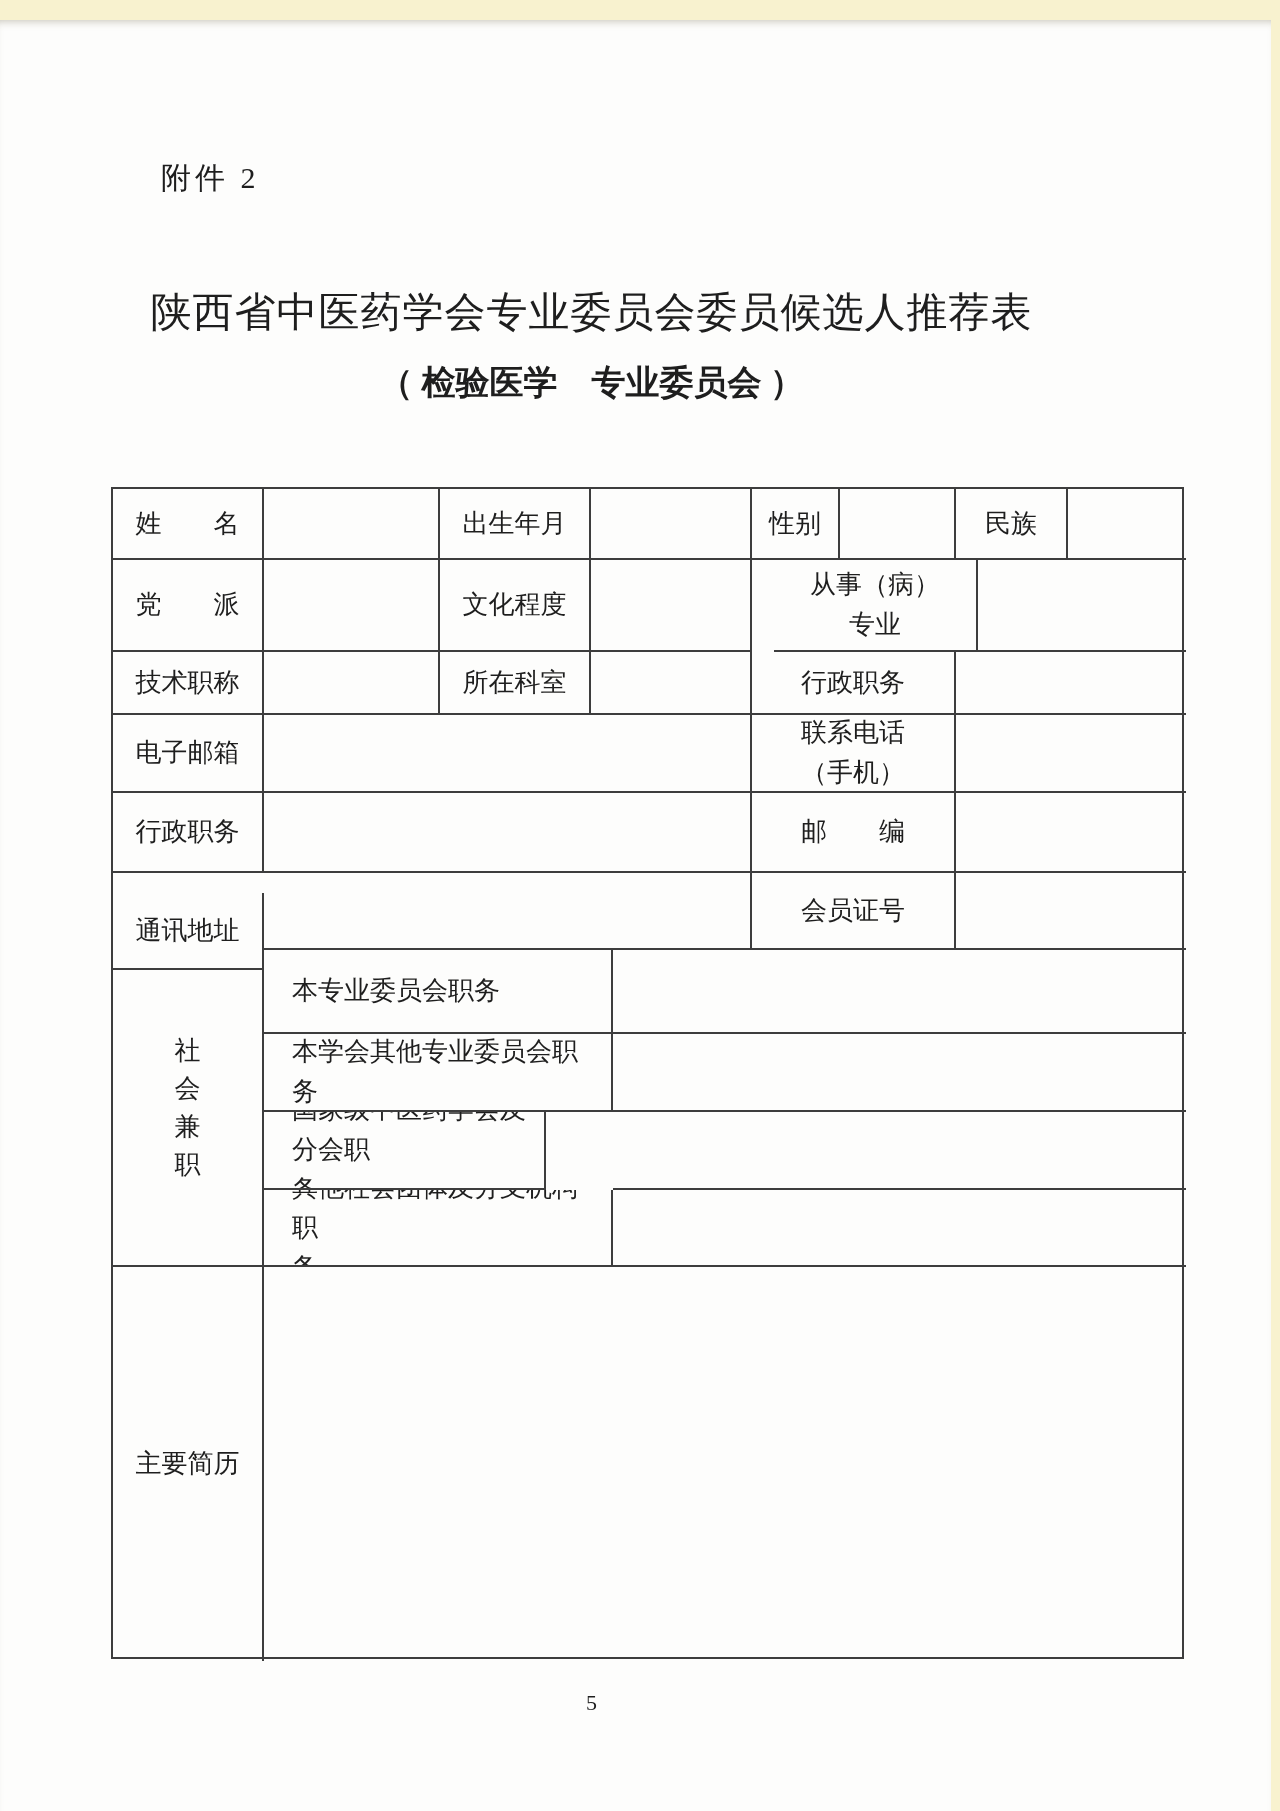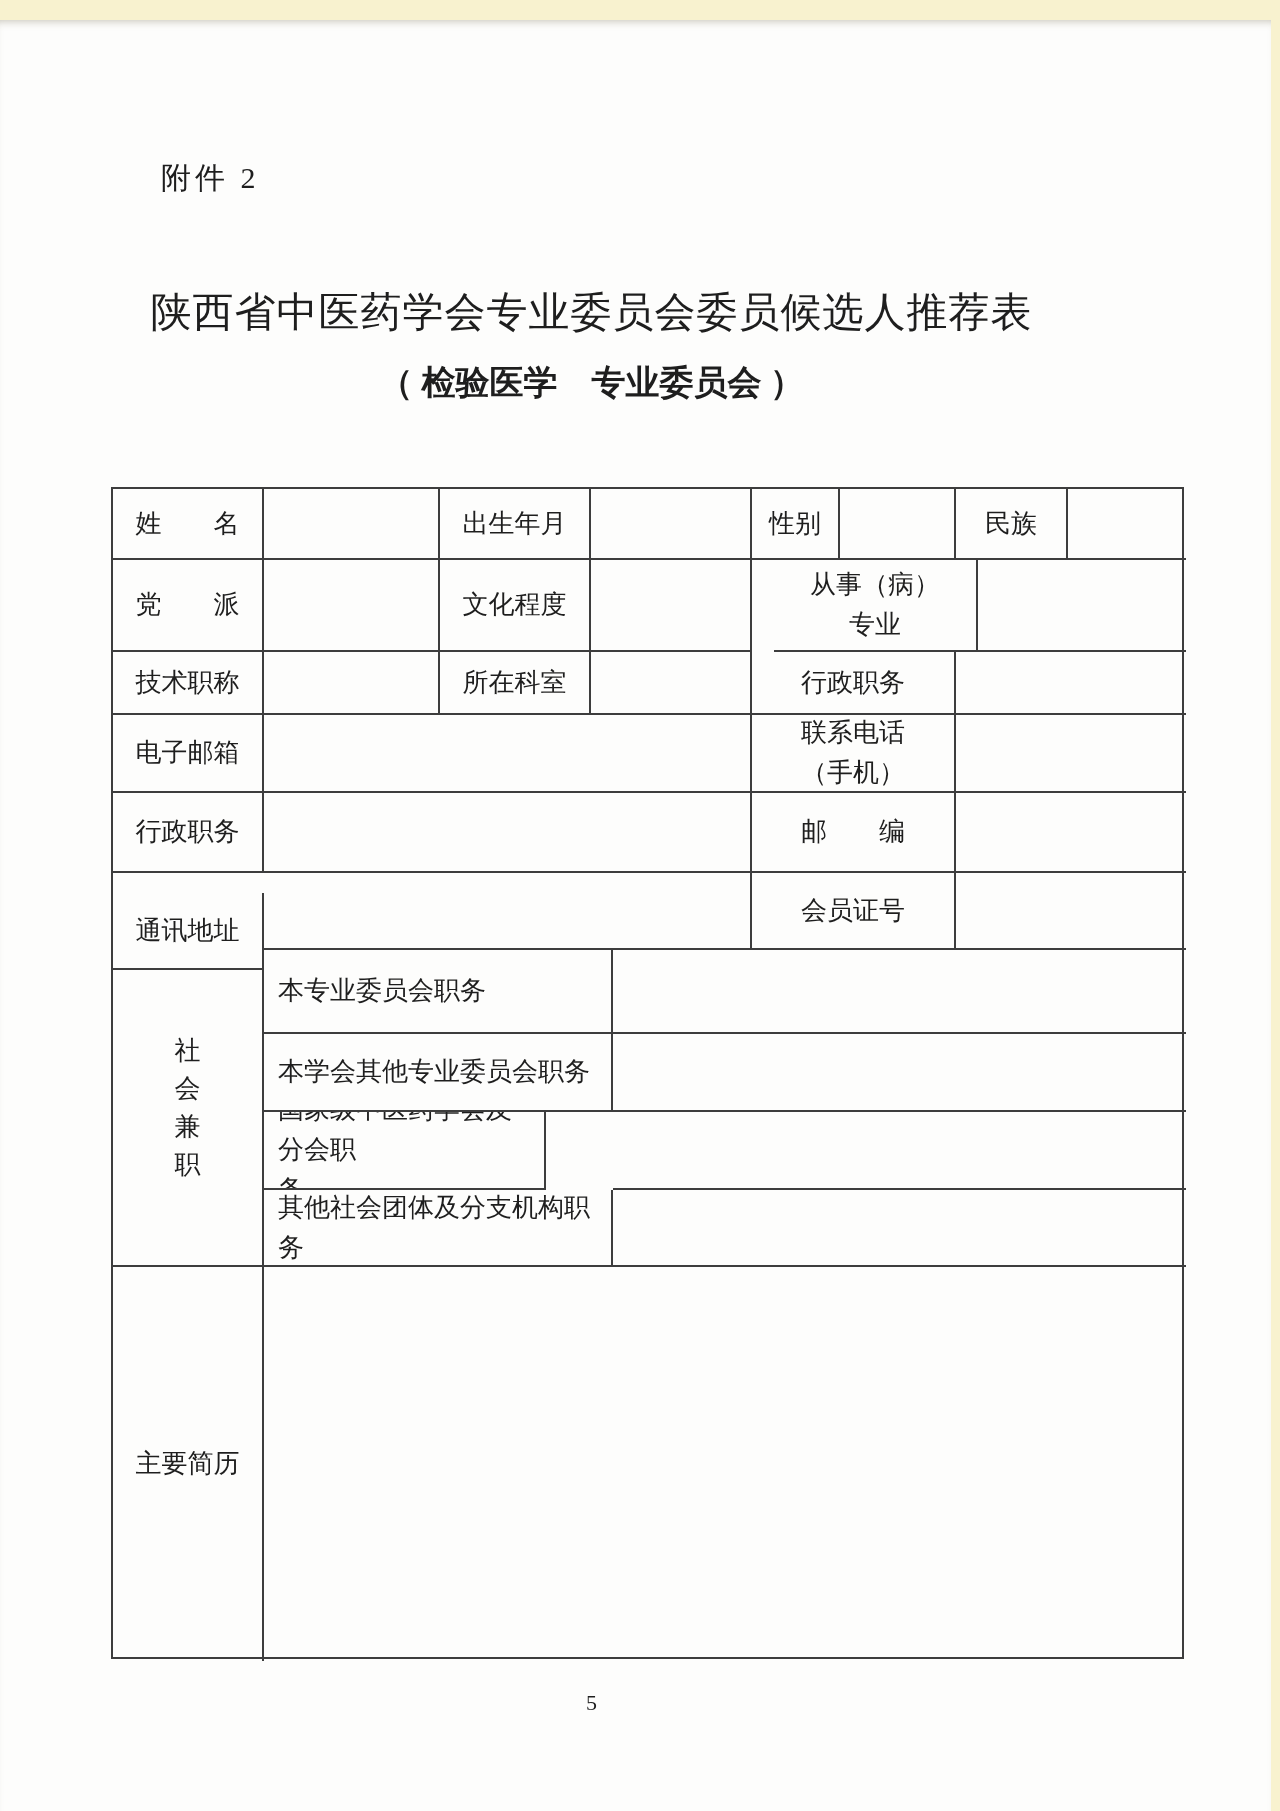--- a/index.html
+++ b/index.html
@@ -49,21 +49,21 @@
     border-bottom:2px solid var(--line);
     display:flex; align-items:center; justify-content:center;
     font-size:26px; line-height:40px;
     text-align:center; white-space:pre-line;
     overflow:hidden;
   }
   .cell.rb { border-right:none; }
   .cell.bb { border-bottom:none; }
   .cell.sublbl {
     justify-content:flex-start; text-align:left;
-    padding-left:14px; padding-right:10px;
+    padding-left:28px; padding-right:10px;
   }
   .cell.vertical { letter-spacing:0; line-height:38px; }
   .pagenum {
     position:absolute; left:55px; top:1690px; width:1073px;
     text-align:center; font-size:22px;
   }
 </style>
 </head>
 <body>
 

